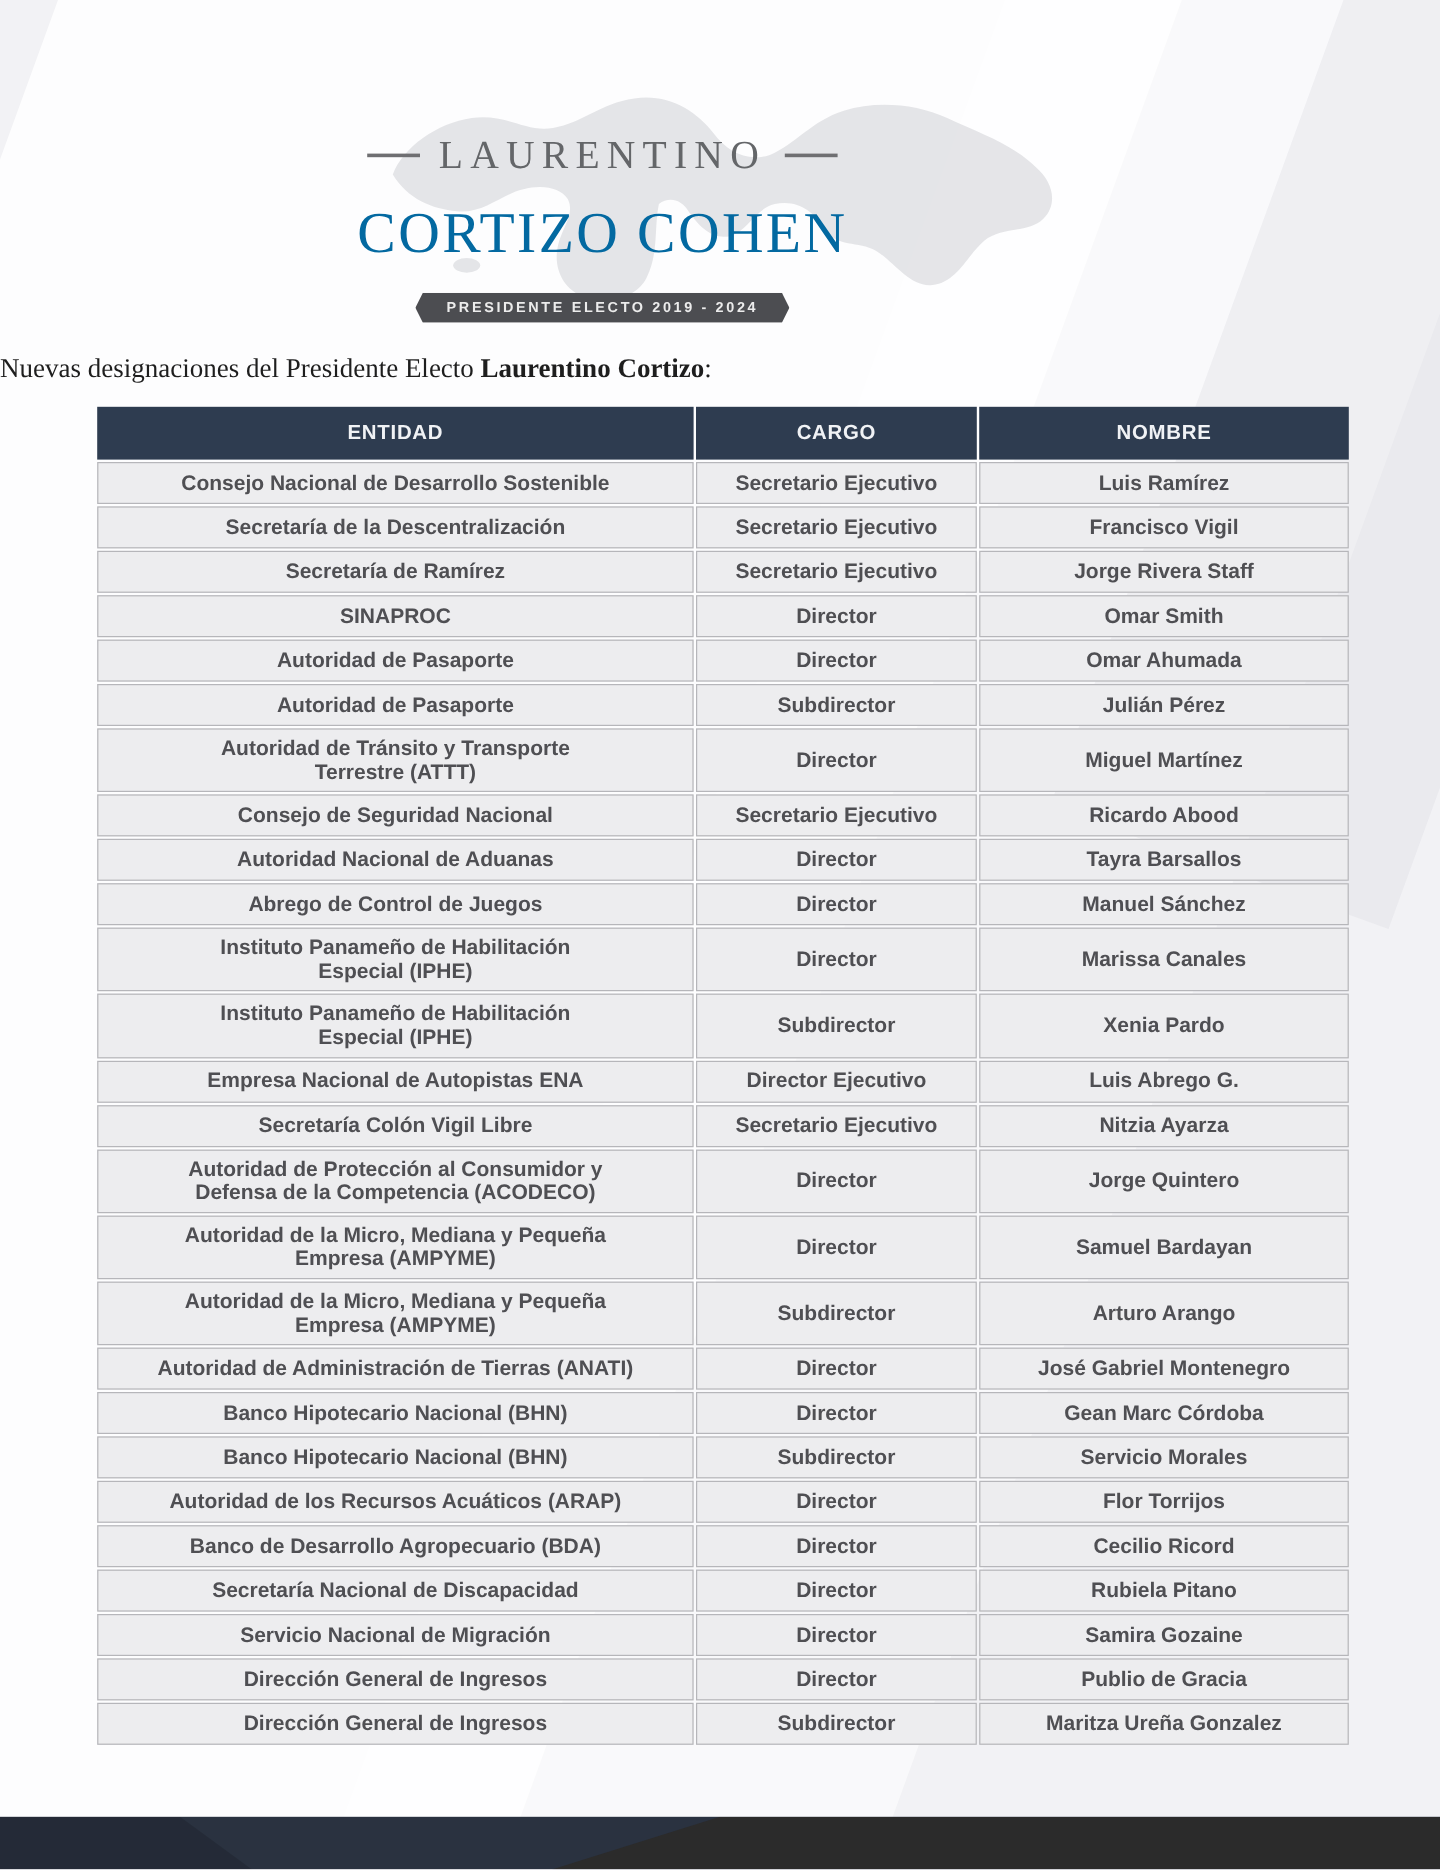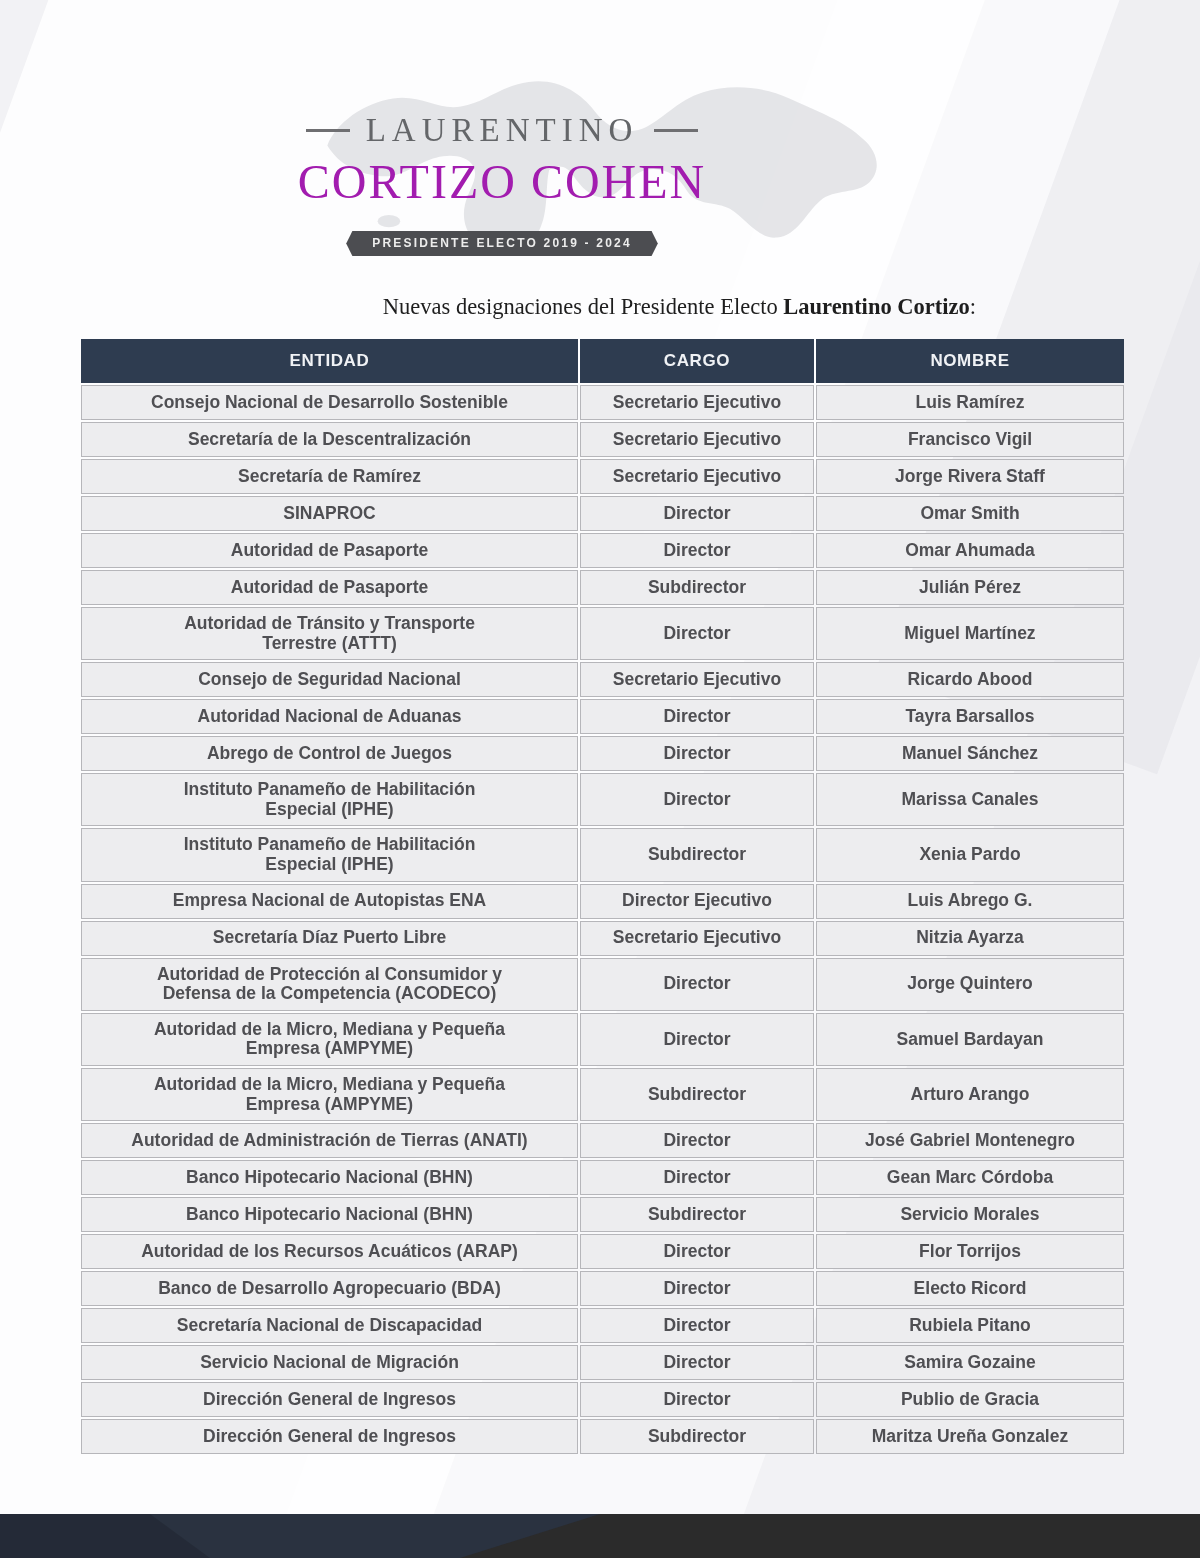--- a/index.html
+++ b/index.html
@@ -25,29 +25,29 @@
     background:rgba(214,216,223,.30); transform:rotate(20deg);}
 
   .panama-map{position:absolute; left:315px; top:35px; width:575px; height:225px; opacity:.62;}
 
   .logo{position:absolute; left:0; top:114px; width:1004px; text-align:center;
     color:var(--logo-gray); font-family:"Liberation Serif",serif;}
   .logo-line1{font-size:33px; line-height:1; letter-spacing:6px; font-variant:small-caps;
     text-transform:uppercase; white-space:nowrap;}
   .dash-ornament{display:inline-block; width:44px; height:3px; background:#6f6f72;
     vertical-align:middle; margin:0 16px 6px 16px;}
-  .logo-line2{font-size:48px; line-height:1; letter-spacing:2px; margin-top:11px;
-    text-transform:uppercase; color:#a21caf;}
+  .logo-line2{font-size:48px; line-height:1; letter-spacing:2px; margin-top:24px;
+    text-transform:uppercase; color:#0369a1;}
   .logo-ribbon{display:inline-block; margin-top:25px; background:var(--ribbon-bg);
     color:var(--ribbon-text); font-family:"Liberation Sans",sans-serif;
     font-size:12px; font-weight:bold; letter-spacing:2.2px;
     padding:5px 26px 6px; border-radius:4px;
     clip-path:polygon(2% 0,98% 0,100% 50%,98% 100%,2% 100%,0 50%);}
 
-  .doc-title{position:absolute; left:0; top:294px; width:976px; text-align:right;
+  .doc-title{position:absolute; left:0; top:294px; width:976px; text-align:left;
     font-family:"Liberation Serif",serif; font-size:22.5px; color:var(--title-text);}
 
   table.designations{position:absolute; left:79px; top:337px; width:1047px;
     border-collapse:separate; border-spacing:2px; table-layout:fixed;}
   table.designations th{
     background:var(--header-bg); color:var(--header-text);
     height:42px; font-size:17px; font-weight:bold; letter-spacing:.6px;
     text-align:center; vertical-align:middle;}
   table.designations td{
     background:var(--row-bg); border:1px solid var(--row-border);
@@ -173,21 +173,21 @@
 Especial (IPHE)</td>
     <td class="col-cargo">Subdirector</td>
     <td class="col-nombre">Xenia Pardo</td>
   </tr>
         <tr>
     <td class="col-entidad">Empresa Nacional de Autopistas ENA</td>
     <td class="col-cargo">Director Ejecutivo</td>
     <td class="col-nombre">Luis Abrego G.</td>
   </tr>
         <tr>
-    <td class="col-entidad">Secretaría Díaz Puerto Libre</td>
+    <td class="col-entidad">Secretaría Colón Vigil Libre</td>
     <td class="col-cargo">Secretario Ejecutivo</td>
     <td class="col-nombre">Nitzia Ayarza</td>
   </tr>
         <tr>
     <td class="col-entidad">Autoridad de Protección al Consumidor y
 Defensa de la Competencia (ACODECO)</td>
     <td class="col-cargo">Director</td>
     <td class="col-nombre">Jorge Quintero</td>
   </tr>
         <tr>
@@ -218,21 +218,21 @@
     <td class="col-nombre">Servicio Morales</td>
   </tr>
         <tr>
     <td class="col-entidad">Autoridad de los Recursos Acuáticos (ARAP)</td>
     <td class="col-cargo">Director</td>
     <td class="col-nombre">Flor Torrijos</td>
   </tr>
         <tr>
     <td class="col-entidad">Banco de Desarrollo Agropecuario (BDA)</td>
     <td class="col-cargo">Director</td>
-    <td class="col-nombre">Electo Ricord</td>
+    <td class="col-nombre">Cecilio Ricord</td>
   </tr>
         <tr>
     <td class="col-entidad">Secretaría Nacional de Discapacidad</td>
     <td class="col-cargo">Director</td>
     <td class="col-nombre">Rubiela Pitano</td>
   </tr>
         <tr>
     <td class="col-entidad">Servicio Nacional de Migración</td>
     <td class="col-cargo">Director</td>
     <td class="col-nombre">Samira Gozaine</td>

